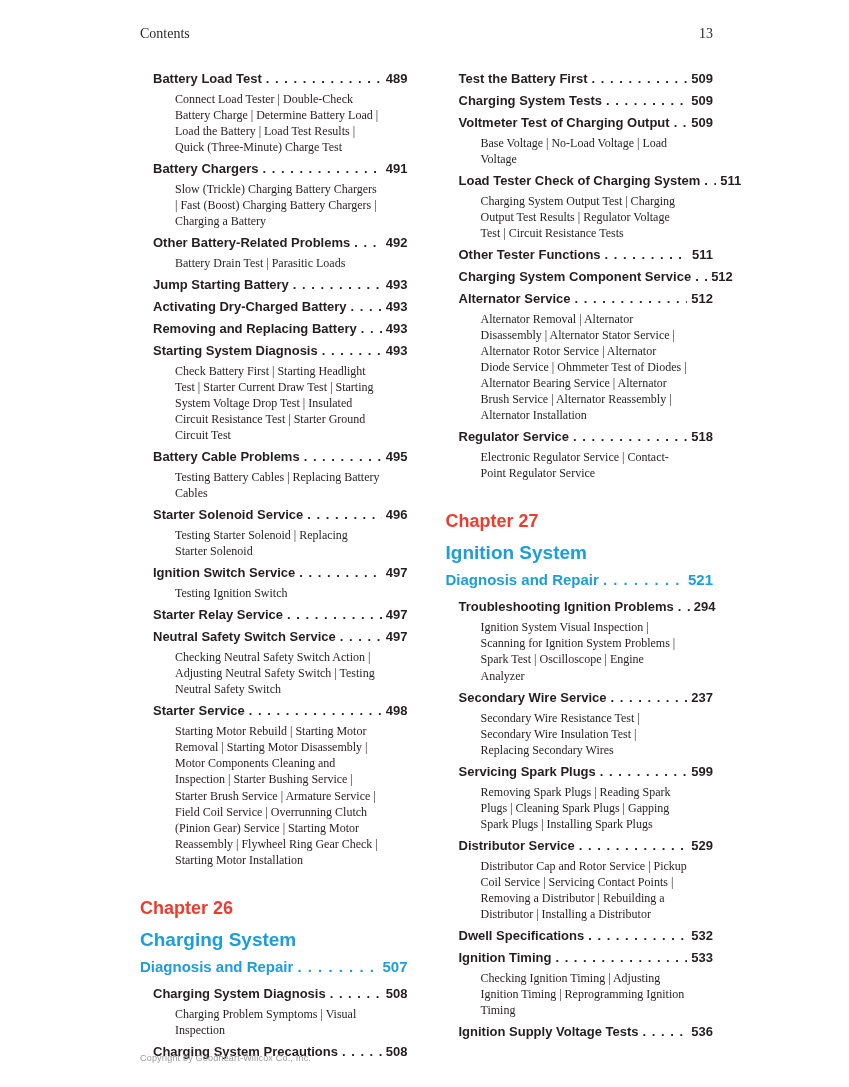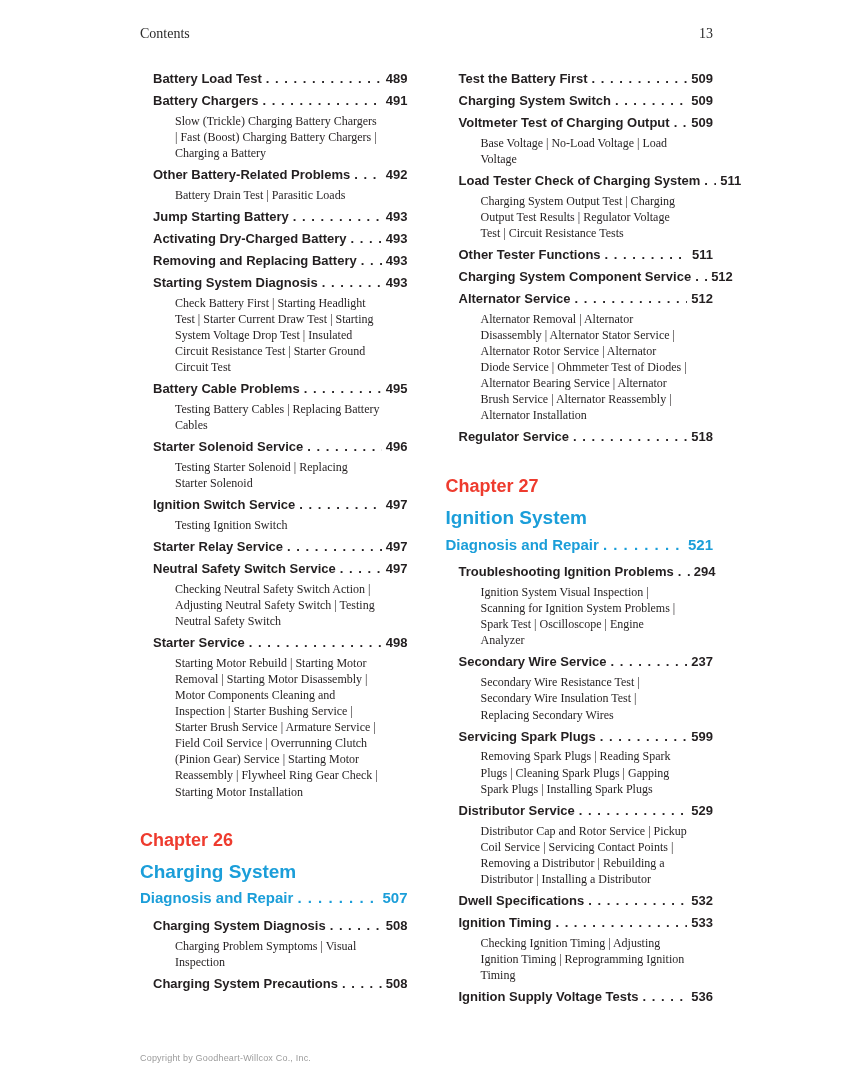--- a/index.html
+++ b/index.html
@@ -110,20 +110,21 @@
     <span>13</span>
   </div>
 
   <div class="toc-columns">
     <div class="toc-col" id="col-left">
         <div class="toc-entry">
           <span class="toc-title">Battery Load Test</span>
           <span class="dot-leader"></span>
           <span class="toc-page">489</span>
         </div>
+        <p class="toc-sub">Connect Load Tester | Double-Check Battery Charge | Determine Battery Load | Load the Battery | Load Test Results | Quick (Three-Minute) Charge Test</p>
         <div class="toc-entry">
           <span class="toc-title">Battery Chargers</span>
           <span class="dot-leader"></span>
           <span class="toc-page">491</span>
         </div>
         <p class="toc-sub">Slow (Trickle) Charging Battery Chargers | Fast (Boost) Charging Battery Chargers | Charging a Battery</p>
         <div class="toc-entry">
           <span class="toc-title">Other Battery-Related Problems</span>
           <span class="dot-leader"></span>
           <span class="toc-page">492</span>
@@ -206,21 +207,21 @@
           <span class="toc-page">508</span>
         </div>
       </div>
     <div class="toc-col" id="col-right">
         <div class="toc-entry">
           <span class="toc-title">Test the Battery First</span>
           <span class="dot-leader"></span>
           <span class="toc-page">509</span>
         </div>
         <div class="toc-entry">
-          <span class="toc-title">Charging System Switch</span>
+          <span class="toc-title">Charging System Tests</span>
           <span class="dot-leader"></span>
           <span class="toc-page">509</span>
         </div>
         <div class="toc-entry">
           <span class="toc-title">Voltmeter Test of Charging Output</span>
           <span class="dot-leader"></span>
           <span class="toc-page">509</span>
         </div>
         <p class="toc-sub">Base Voltage | No-Load Voltage | Load Voltage</p>
         <div class="toc-entry">
@@ -243,20 +244,21 @@
           <span class="toc-title">Alternator Service</span>
           <span class="dot-leader"></span>
           <span class="toc-page">512</span>
         </div>
         <p class="toc-sub">Alternator Removal | Alternator Disassembly | Alternator Stator Service | Alternator Rotor Service | Alternator Diode Service | Ohmmeter Test of Diodes | Alternator Bearing Service | Alternator Brush Service | Alternator Reassembly | Alternator Installation</p>
         <div class="toc-entry">
           <span class="toc-title">Regulator Service</span>
           <span class="dot-leader"></span>
           <span class="toc-page">518</span>
         </div>
+        <p class="toc-sub">Electronic Regulator Service | Contact-Point Regulator Service</p>
         <div class="chapter-heading">Chapter 27</div>
         <div class="chapter-title">
           <div class="ct-line">Ignition System</div>
           <div class="toc-entry ct-row">
             <span class="toc-title">Diagnosis and Repair</span>
             <span class="dot-leader"></span>
             <span class="toc-page">521</span>
           </div>
         </div>
         <div class="toc-entry">

